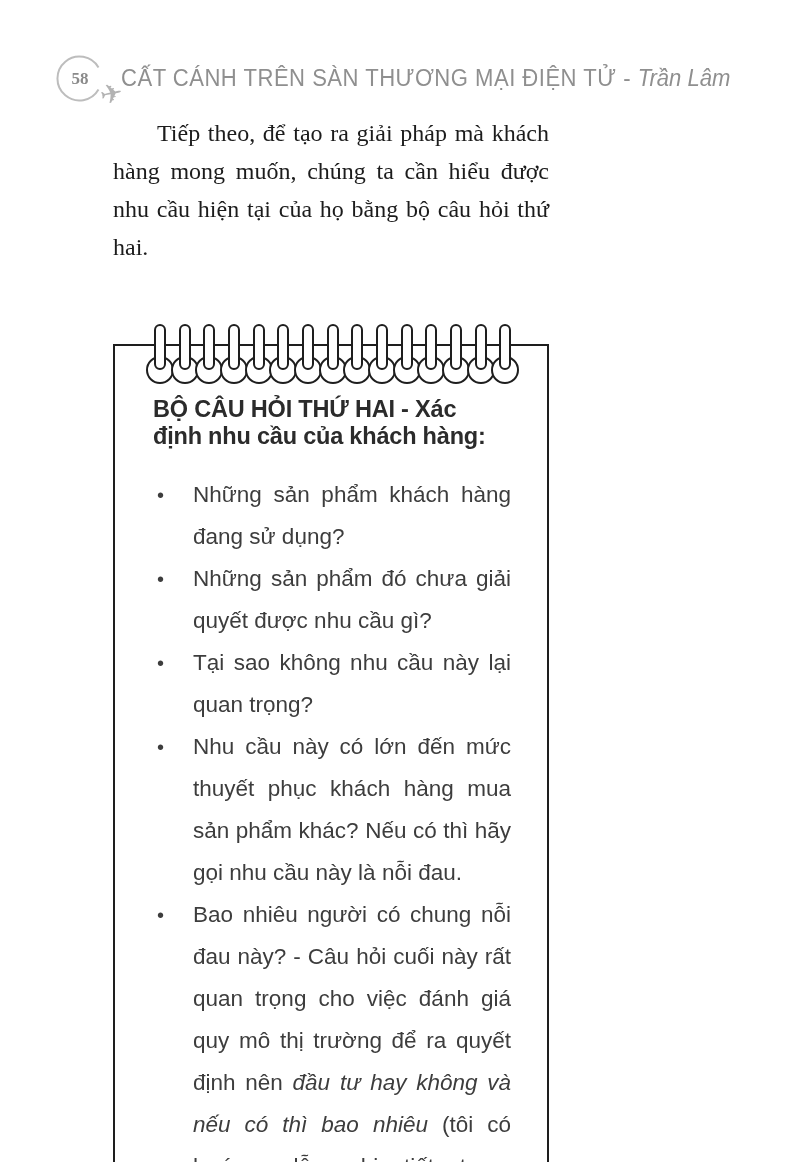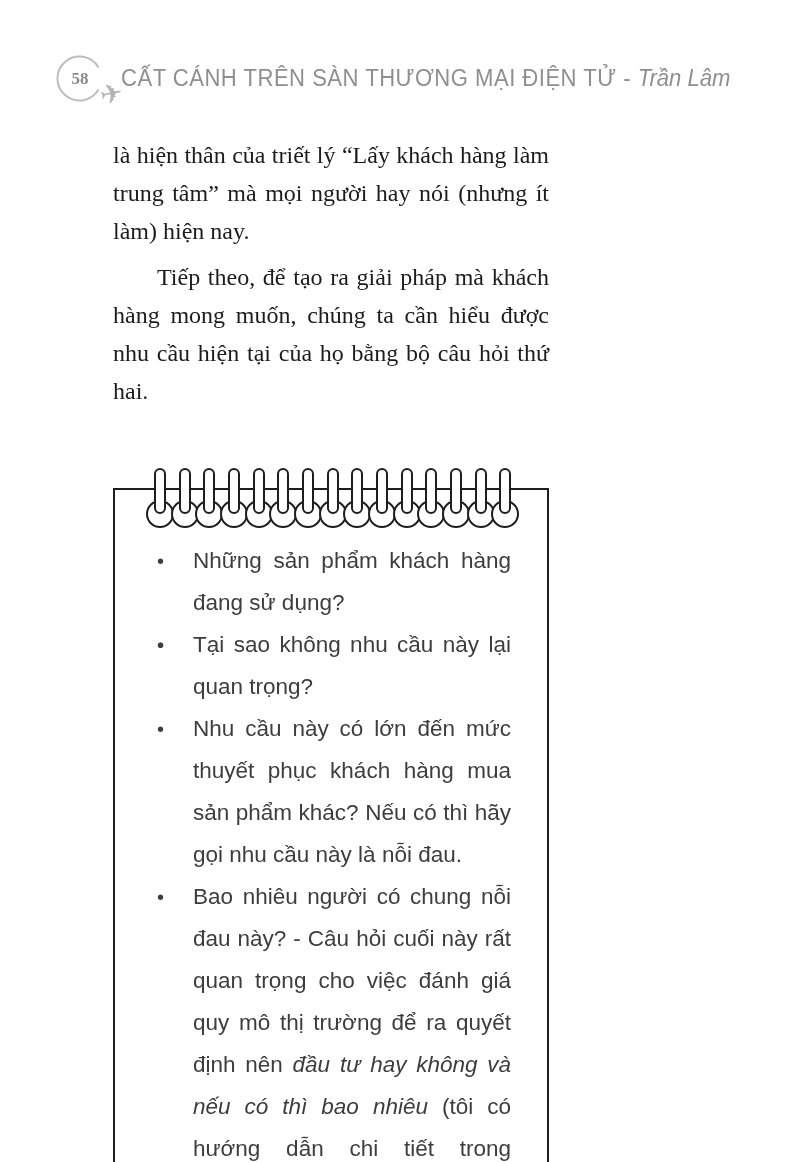--- a/index.html
+++ b/index.html
@@ -144,21 +144,20 @@
     <div class="page-badge">
       <svg width="54" height="54" viewBox="0 0 54 54">
         <path d="M 45.5 16.5 A 22 22 0 1 0 45.5 38.5" fill="none" stroke="#bdbdbd" stroke-width="2"></path>
         <text x="27" y="33" text-anchor="middle" font-family="Liberation Serif, serif" font-weight="bold" font-size="17" fill="#8a8a8a">58</text>
       </svg>
       <span class="plane">✈</span>
     </div>
     <div class="header-title"><span>CẤT CÁNH TRÊN SÀN THƯƠNG MẠI ĐIỆN TỬ</span><span> - </span><span class="author">Trần Lâm</span></div>
   </div>
 
-  <p class="para p1">là hiện thân của triết lý “Lấy khách hàng làm trung tâm” mà mọi người hay nói (nhưng ít làm) hiện nay.</p>
 
   <p class="para p2 indent">Tiếp theo, để tạo ra giải pháp mà khách hàng mong muốn, chúng ta cần hiểu được nhu cầu hiện tại của họ bằng bộ câu hỏi thứ hai.</p>
 
   <div class="notebook">
     <div class="rings" id="rings">
         <div class="ring">
           <div class="loop"></div>
           <div class="stem"></div>
         </div>
         <div class="ring">
@@ -211,22 +210,23 @@
         </div>
         <div class="ring">
           <div class="loop"></div>
           <div class="stem"></div>
         </div>
         <div class="ring">
           <div class="loop"></div>
           <div class="stem"></div>
         </div>
       </div>
+    <div class="notebook-heading">BỘ CÂU HỎI THỨ HAI - Xác định nhu cầu của khách hàng:</div>
     <div class="bullet-list" id="bullet-list">
         <div class="bullet-item"><span class="bullet-dot">•</span><span class="bullet-text"><span>Những sản phẩm khách hàng đang sử dụng?</span></span></div>
-        <div class="bullet-item"><span class="bullet-dot">•</span></div>
+        <div class="bullet-item"><span class="bullet-dot">•</span><span class="bullet-text"><span>Những sản phẩm đó chưa giải quyết được nhu cầu gì?</span></span></div>
         <div class="bullet-item"><span class="bullet-dot">•</span><span class="bullet-text"><span>Tại sao không nhu cầu này lại quan trọng?</span></span></div>
         <div class="bullet-item"><span class="bullet-dot">•</span><span class="bullet-text"><span>Nhu cầu này có lớn đến mức thuyết phục khách hàng mua sản phẩm khác? Nếu có thì hãy gọi nhu cầu này là nỗi đau.</span></span></div>
         <div class="bullet-item"><span class="bullet-dot">•</span><span class="bullet-text"><span>Bao nhiêu người có chung nỗi đau này? - Câu hỏi cuối này rất quan trọng cho việc đánh giá quy mô thị trường để ra quyết định nên </span><span class="italic">đầu tư hay không và nếu có thì bao nhiêu</span><span> (tôi có hướng dẫn chi tiết trong chương 9).</span></span></div>
       </div>
   </div>
 
 </div>
 
 </body></html>

